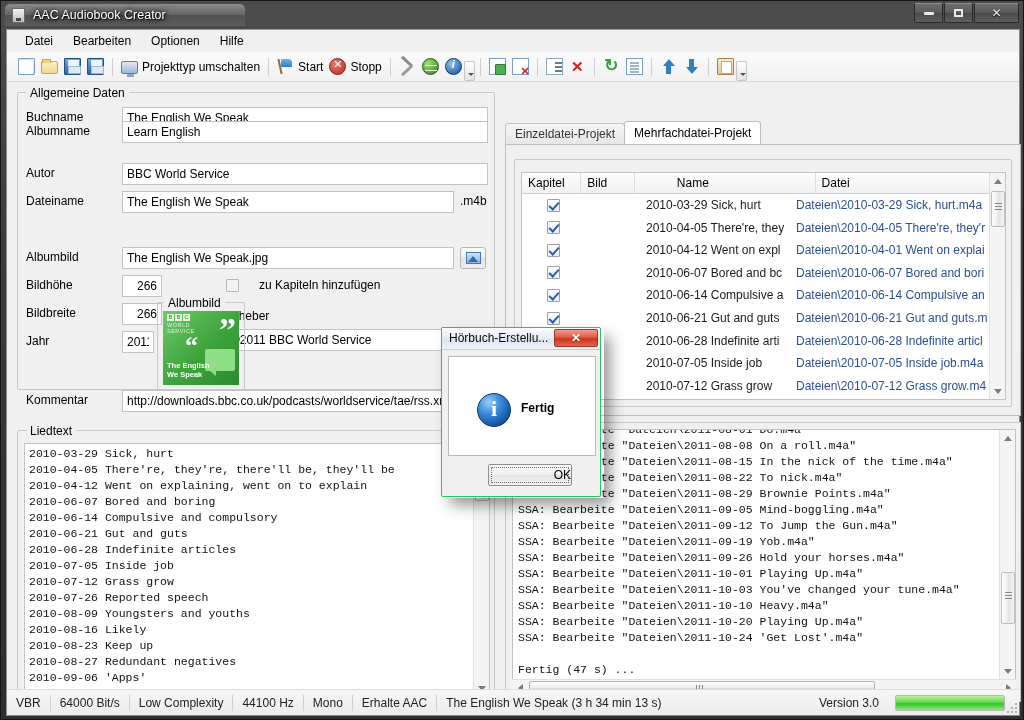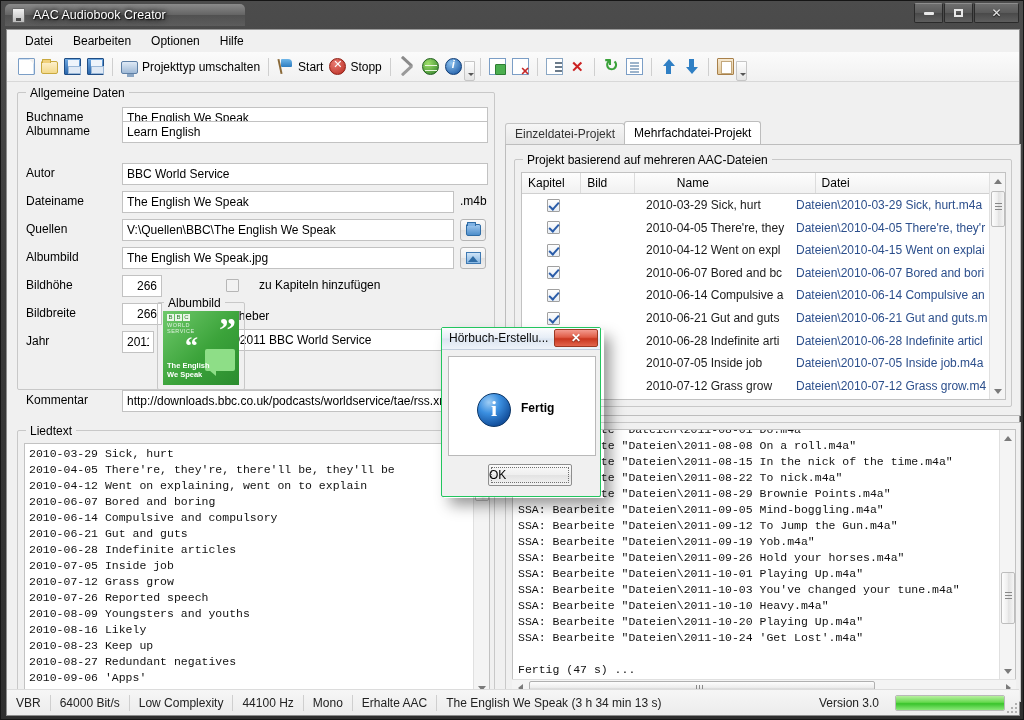--- a/index.html
+++ b/index.html
@@ -431,21 +431,21 @@
     font-family: "Liberation Serif", serif;
   }
   #modal-msg {
     position: absolute; left: 72px; top: 44px; font-size: 12px; color: #000; font-weight: bold;
   }
   #modal-ok {
     position: absolute; left: 46px; top: 136px; width: 84px; height: 22px;
     background: linear-gradient(180deg,#fafafa 0%,#efefef 48%,#e3e3e3 52%,#f3f3f3 100%);
     border: 1px solid #8e8e8e; border-radius: 2px;
     font-size: 12px; color: #000;
-    display: flex; align-items: center; justify-content: flex-start;
+    display: flex; align-items: center; justify-content: flex-end;
   }
   #modal-ok::before {
     content: ""; position: absolute; left: 2px; top: 2px; right: 2px; bottom: 2px;
     border: 1px dotted #707070;
   }
 </style>
 </head>
 <body>
 
 <div id="window">
@@ -566,27 +566,20 @@
         <div class="flabel">Autor</div>
         <input class="finput" style="left: 96px; width: 366px;" value="BBC World Service">
       </div>
 
       <div class="frow" style="top:98px;width:462px;">
         <div class="flabel">Dateiname</div>
         <input class="finput" style="left: 96px; width: 332px;" value="The English We Speak">
         <div class="ext-label" style="left:434px;">.m4b</div>
       </div>
 
-      <div class="frow" style="top:126px;width:462px;">
-        <div class="flabel">Quellen</div>
-        <input class="finput" style="left: 96px; width: 332px;" value="V:\Quellen\BBC\The English We Speak">
-        <div class="browse-btn" style="left:434px;">
-          <span class="bi-folder"></span>
-        </div>
-      </div>
 
       <div class="frow" style="top:154px;width:462px;">
         <div class="flabel">Albumbild</div>
         <input class="finput" style="left: 96px; width: 332px;" value="The English We Speak.jpg">
         <div class="browse-btn" style="left:434px;">
           <span class="bi-img"></span>
         </div>
       </div>
 
       <div class="frow" style="top:182px;width:200px;">
@@ -668,21 +661,20 @@
       </div>
     </div>
 
     <div id="tabstrip">
       <div class="tab">Einzeldatei-Projekt</div>
       <div class="tab active">Mehrfachdatei-Projekt</div>
     </div>
 
     <div id="tab-panel">
       <div class="groupbox" id="multi-group">
-        <div class="gb-title">Projekt basierend auf mehreren AAC-Dateien</div>
 
         <div id="grid">
           <div id="grid-head">
             <div class="gh" style="width:62px;">Kapitel</div>
             <div class="gh" style="width:56px;">Bild</div>
             <div class="gh" style="width:152px;margin-left:36px;">Name</div>
             <div class="gh" style="width:199px;border-right:none;">Datei</div>
           </div>
 
           <div id="grid-rows">
@@ -701,21 +693,21 @@
                 <div class="gc" style="width: 56px;"></div>
                 <div class="gc name" style="width: 152px;">2010-04-05 There're, they</div>
                 <div class="gc file" style="width: 199px;">Dateien\2010-04-05 There're, they'r</div>
               </div>
               <div class="grow" style="top: 66.2px;">
                 <div class="gc chk-cell" style="width: 62px;">
                   <span class="chk checked"></span>
                 </div>
                 <div class="gc" style="width: 56px;"></div>
                 <div class="gc name" style="width: 152px;">2010-04-12 Went on expl</div>
-                <div class="gc file" style="width: 199px;">Dateien\2010-04-15 Went on explai</div>
+                <div class="gc file" style="width: 199px;">Dateien\2010-04-01 Went on explai</div>
               </div>
               <div class="grow" style="top: 88.8px;">
                 <div class="gc chk-cell" style="width: 62px;">
                   <span class="chk checked"></span>
                 </div>
                 <div class="gc" style="width: 56px;"></div>
                 <div class="gc name" style="width: 152px;">2010-06-07 Bored and bc</div>
                 <div class="gc file" style="width: 199px;">Dateien\2010-06-07 Bored and bori</div>
               </div>
               <div class="grow" style="top: 111.4px;">

